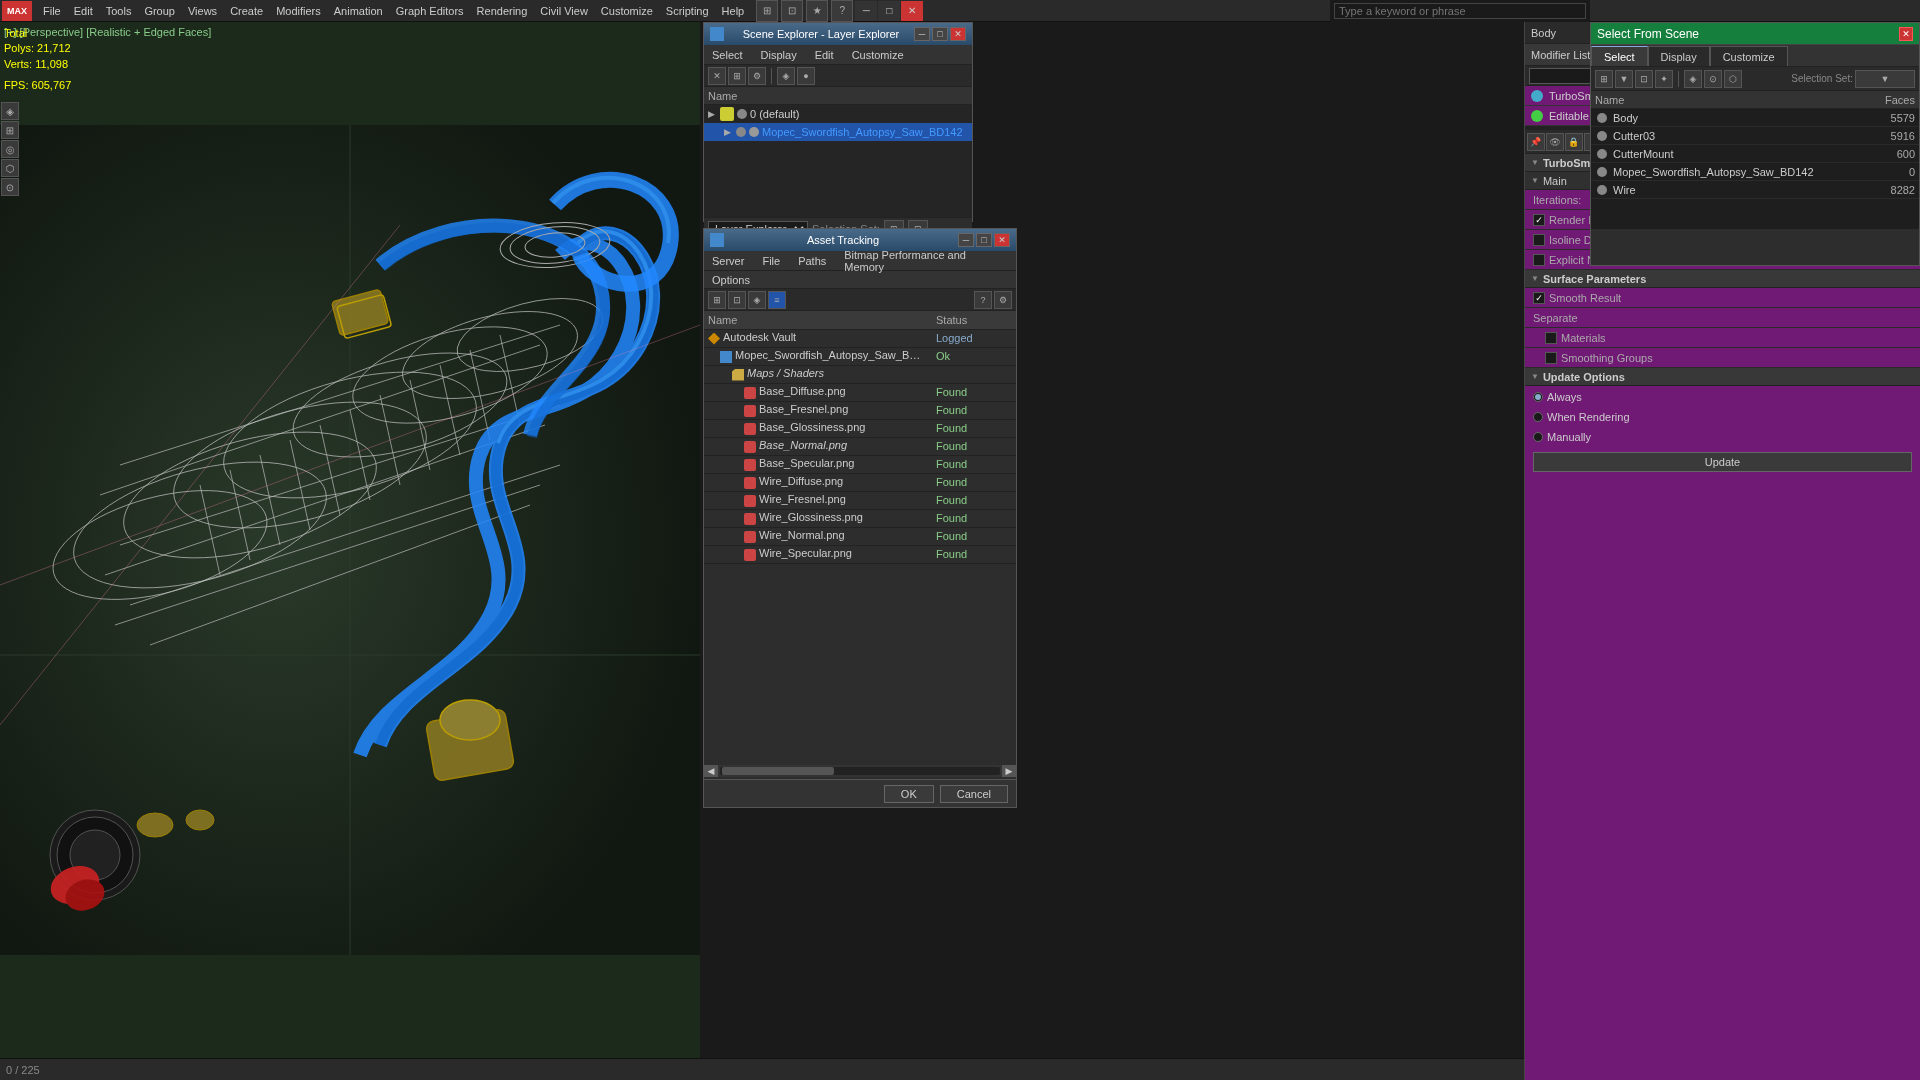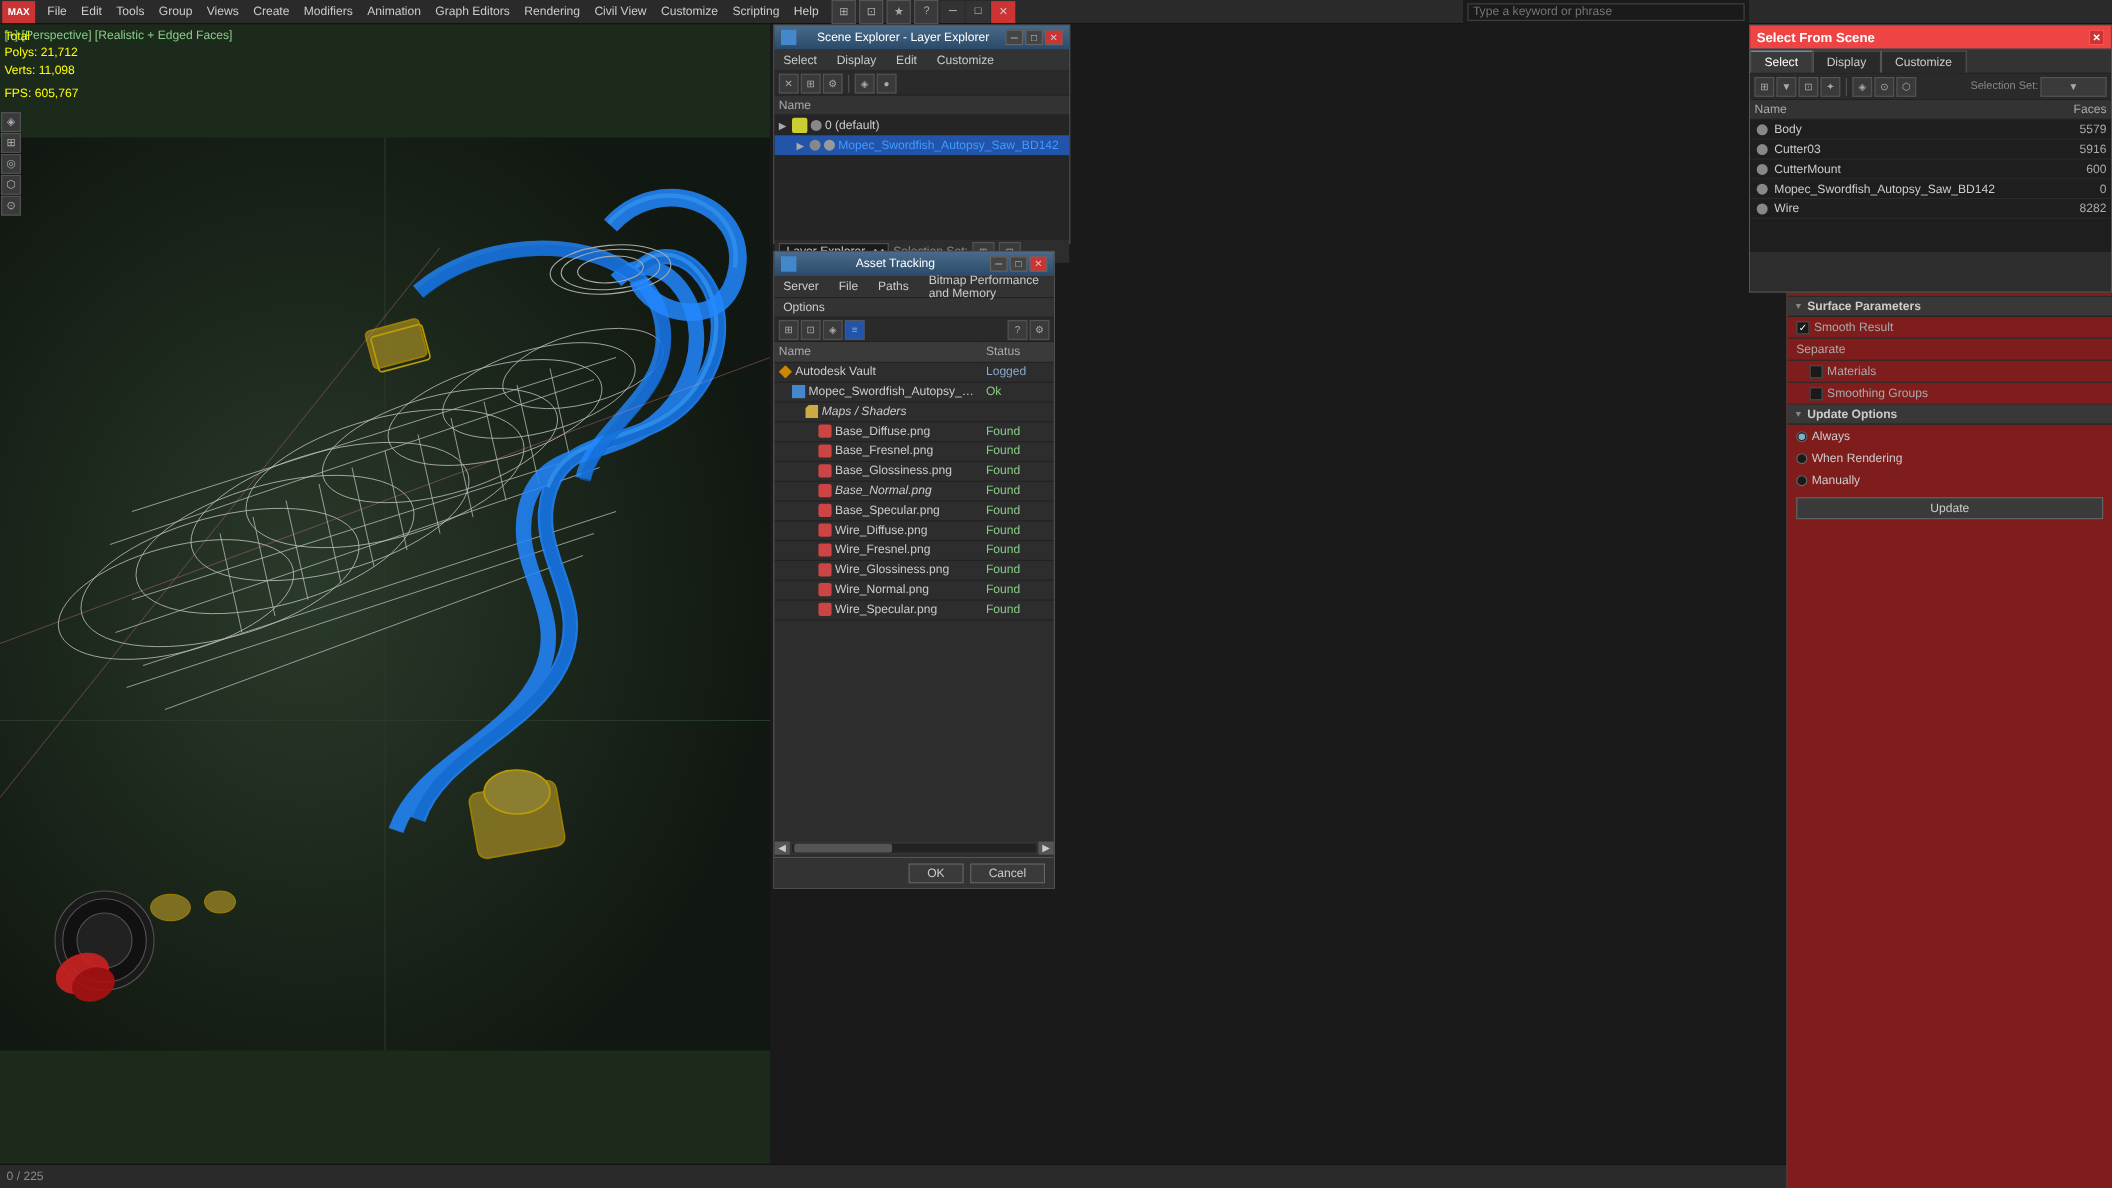--- a/index.html
+++ b/index.html
@@ -157,27 +157,27 @@
       right: 0;
       width: 330px;
       height: 220px;
       background: #2d2d2d;
       border: 1px solid #555;
       z-index: 50;
     }
 
     .scene-select-header {
       height: 22px;
-      background: #ef4444;
+      background: #15803d;
       border-bottom: 1px solid #444;
       display: flex;
       align-items: center;
       padding: 0 6px;
       font-size: 12px;
-      font-weight: bold;
+      font-weight: normal;
       color: #fff;
     }
 
     .close-btn-red {
       width: 14px;
       height: 14px;
       background: #cc3333;
       border: 1px solid #ff5555;
       display: flex;
       align-items: center;
@@ -270,21 +270,21 @@
       padding-right: 4px;
       text-align: right;
       color: #aaa;
     }
 
     
     #asset-tracking {
       position: absolute;
       top: 228px;
       left: 703px;
-      width: 256px;
+      width: 314px;
       height: 580px;
       background: #2d2d2d;
       border: 1px solid #555;
       z-index: 50;
     }
 
     .asset-table {
       width: 100%;
       border-collapse: collapse;
       font-size: 11px;
@@ -368,23 +368,23 @@
       color: #ccc;
       font-size: 11px;
       cursor: pointer;
     }
 
     
     #right-panel {
       position: absolute;
       top: 22px;
       right: 0;
-      width: 296px;
+      width: 396px;
       bottom: 0;
-      background: #7f1d1d;
+      background: #701a75;
       border-left: 1px solid #444;
       z-index: 40;
       display: flex;
       flex-direction: column;
     }
 
     .modifier-header {
       height: 22px;
       background: #383838;
       border-bottom: 1px solid #222;

